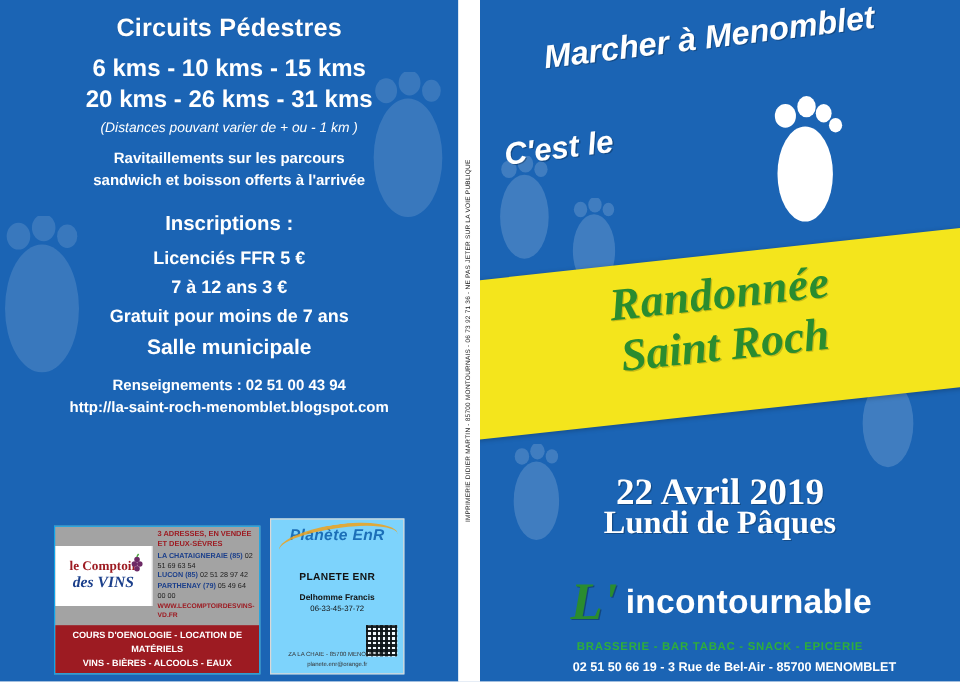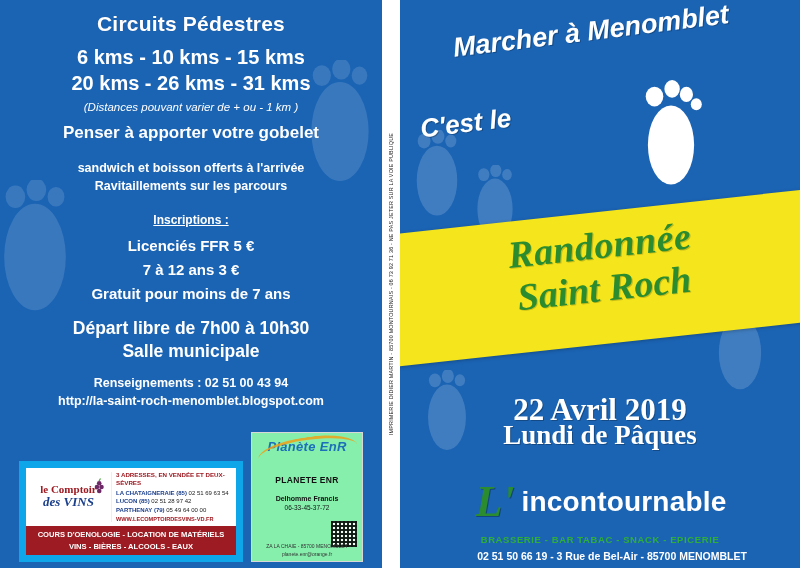--- a/index.html
+++ b/index.html
@@ -55,24 +55,23 @@
     font-weight: bold;
     margin: 6px 0 16px 0;
   }
   .ravit {
     font-size: 12.5px;
     font-weight: bold;
     line-height: 1.45;
     margin: 4px 0 18px 0;
   }
   .insc-title {
-    font-size: 12px;
+    font-size: 17px;
     font-weight: bold;
     margin: 2px 0 10px 0;
-    text-decoration: underline;
   }
   .insc-line {
     font-size: 15px;
     font-weight: bold;
     margin: 7px 0;
   }
   .depart {
     font-size: 17.5px;
     font-weight: bold;
     margin: 16px 0 2px 0;
@@ -106,23 +105,23 @@
     position: absolute;
     bottom: 6px; left: 0; right: 0;
     z-index: 4;
     display: flex;
     align-items: flex-end;
     justify-content: center;
     gap: 8px;
     padding: 0 8px;
   }
   .vins-box {
-    width: 224px;
-    background: #ffffff;
-    border: 7px solid #0ea5e9;
+    width: 172px;
+    background: #a3a3a3;
+    border: 1px solid #0ea5e9;
     font-size: 7px;
     color: #222;
     overflow: hidden;
   }
   .vins-top {
     display: flex;
     align-items: center;
   }
   .vins-logo {
     width: 86px; height: 50px;
@@ -162,21 +161,21 @@
     color: #ffffff;
     text-align: center;
     font-weight: bold;
     font-size: 7.6px;
     padding: 3px 2px;
     line-height: 1.5;
   }
 
   .planete-box {
     width: 112px; height: 130px;
-    background: #86efac;
+    background: #7dd3fc;
     border: 1px solid #d8d8d8;
     position: relative;
     overflow: hidden;
     color: #111;
   }
   .pl-logo {
     text-align: center;
     padding-top: 4px;
   }
   .pl-word {
@@ -414,33 +413,31 @@
       <ellipse cx="45" cy="12" rx="6" ry="7" fill="currentColor"></ellipse>
     </svg>
 
     <div class="left-inner">
       <div class="title-circuits">Circuits Pédestres</div>
 
       <div class="dist-line">6 kms - 10 kms - 15 kms</div>
       <div class="dist-line">20 kms - 26 kms - 31 kms</div>
       <div class="dist-note">(Distances pouvant varier de + ou - 1 km )</div>
 
-      <div class="gobelet">Penser à apporter votre gobelet</div>
 
       <div class="ravit">
+        <div>Ravitaillements sur les parcours</div>
         <div>sandwich et boisson offerts à l'arrivée</div>
-        <div>Ravitaillements sur les parcours</div>
       </div>
 
       <div class="insc-title">Inscriptions :</div>
       <div class="insc-line">Licenciés FFR 5 €</div>
       <div class="insc-line">7 à 12 ans 3 €</div>
       <div class="insc-line">Gratuit pour moins de 7 ans</div>
 
-      <div class="depart">Départ libre de 7h00 à 10h30</div>
       <div class="salle">Salle municipale</div>
 
       <div class="rens">Renseignements : 02 51 00 43 94</div>
       <div class="blog">http://la-saint-roch-menomblet.blogspot.com</div>
     </div>
 
     <div class="sponsors">
 
       <div class="vins-box">
         <div class="vins-top">

